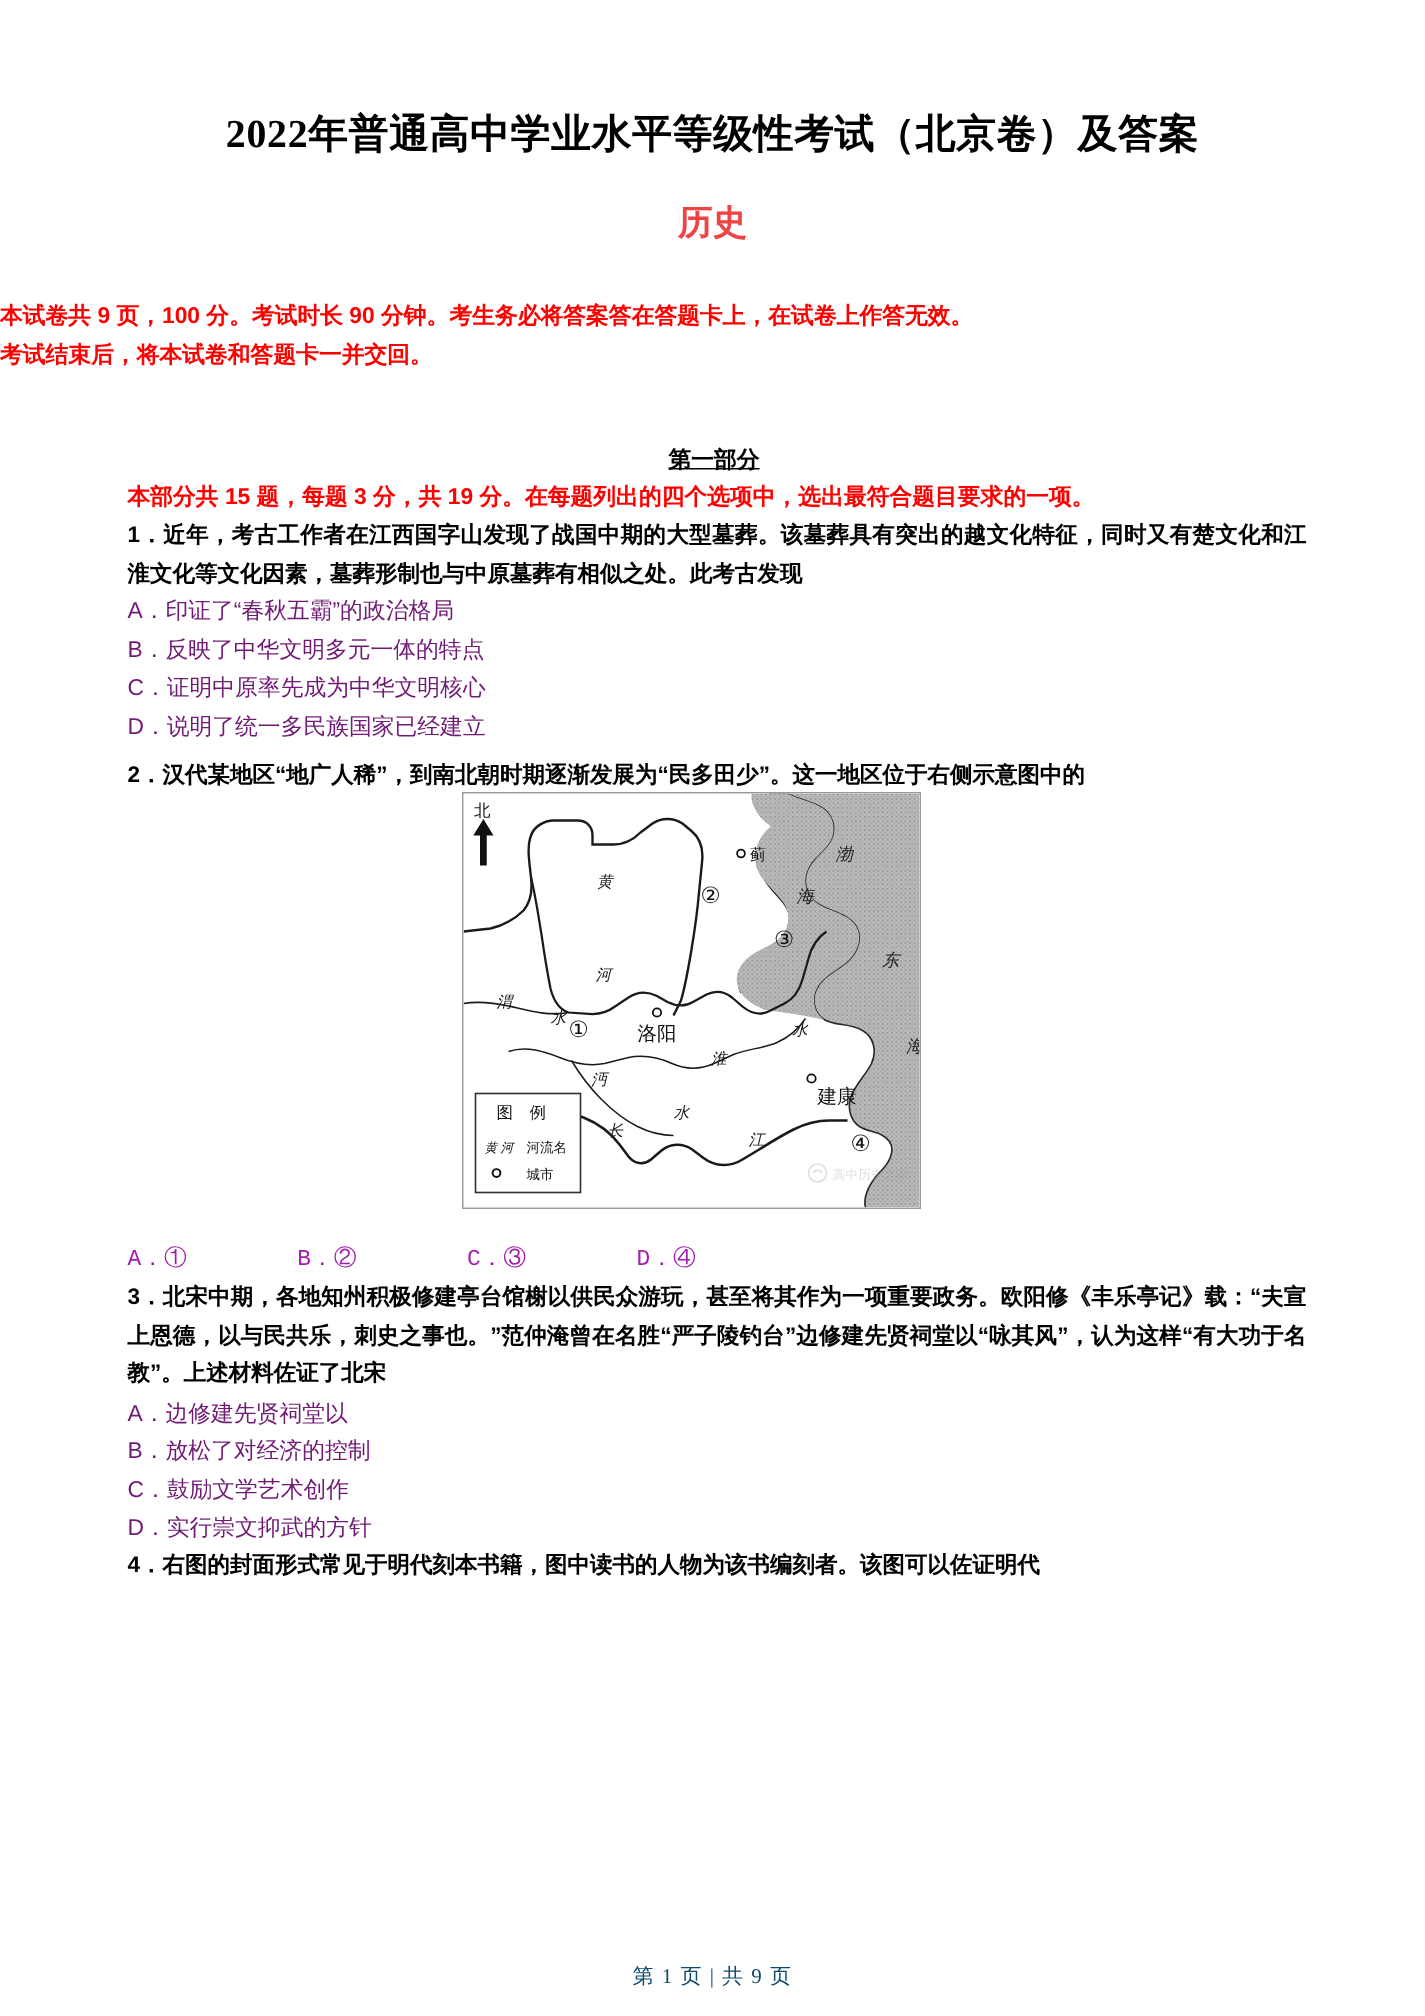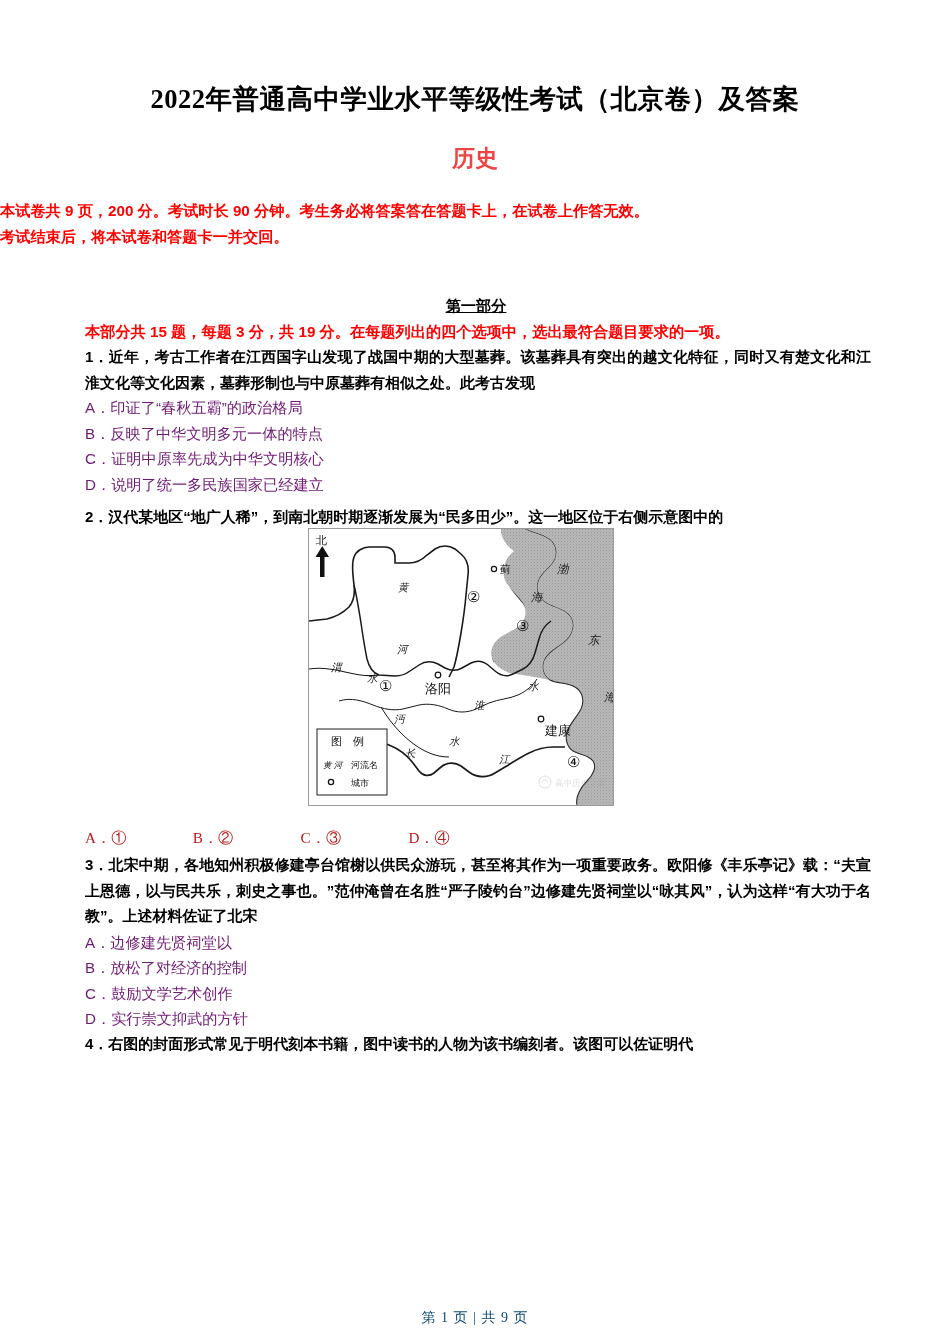--- a/index.html
+++ b/index.html
@@ -9,21 +9,21 @@
     height: 1344px;
     background: #ffffff;
     font-family: "Liberation Serif", "DejaVu Serif", serif;
     position: relative;
     overflow: hidden;
   }
   .page {
     position: relative;
     width: 950px;
     height: 1344px;
-    padding: 10px;
+    padding: 0;
   }
 
   
   .doc-title {
     text-align: center;
     font-size: 26.5px;
     font-family: "Liberation Serif", "DejaVu Serif", serif;
     color: #000;
     letter-spacing: 0.5px;
     margin: 0;
@@ -105,23 +105,23 @@
   #q1 { top: 344px; }
   #q1 .opts { margin-top: 0px; }
 
   #q2 { top: 504px; }
 
   .opts-inline {
     position: absolute;
     top: 828px;
     left: 0;
     width: 600px;
-    font-family: Liberation Serif, serif;
-    font-size: 15.2px;
-    color: #b91c1c;
+    font-family: Liberation Mono, monospace;
+    font-size: 15.2px;
+    color: #a21caf;
   }
   .opts-inline span.cell {
     display: inline-block;
     width: 104px;
   }
 
   #q3 { top: 852px; }
   #q3 .opts { margin-top: 1px; }
 
   #q4 { top: 1031px; }
@@ -154,21 +154,21 @@
 </style>
 </head>
 <body>
 
 <div class="page">
 
   <h1 class="doc-title">2022年普通高中学业水平等级性考试（北京卷）及答案</h1>
   <h2 class="subject-title">历史</h2>
 
   <div class="notice">
-    <div>本试卷共 9 页，200 分。考试时长 90 分钟。考生务必将答案答在答题卡上，在试卷上作答无效。</div>
+    <div>本试卷共 9 页，100 分。考试时长 90 分钟。考生务必将答案答在答题卡上，在试卷上作答无效。</div>
     <div>考试结束后，将本试卷和答题卡一并交回。</div>
   </div>
 
   <div class="body-col">
 
     <div class="part-head">第一部分</div>
     <div class="part-notice">本部分共 15 题，每题 3 分，共 19 分。在每题列出的四个选项中，选出最符合题目要求的一项。</div>
 
     <div class="qblock" id="q1">
       <div class="qstem">1．近年，考古工作者在江西国字山发现了战国中期的大型墓葬。该墓葬具有突出的越文化特征，同时又有楚文化和江淮文化等文化因素，墓葬形制也与中原墓葬有相似之处。此考古发现</div>

